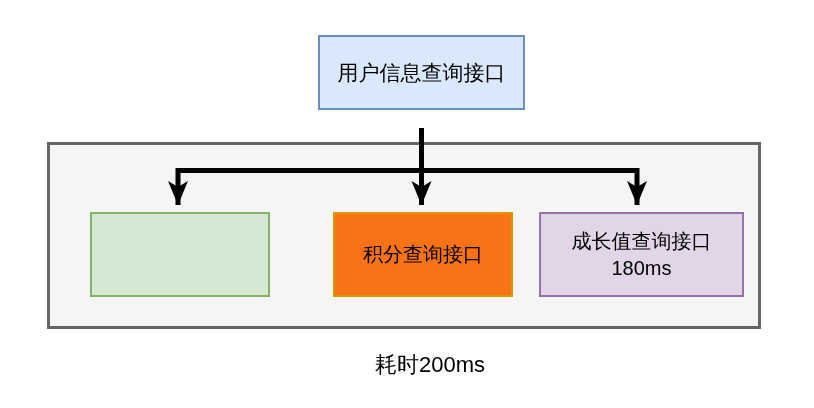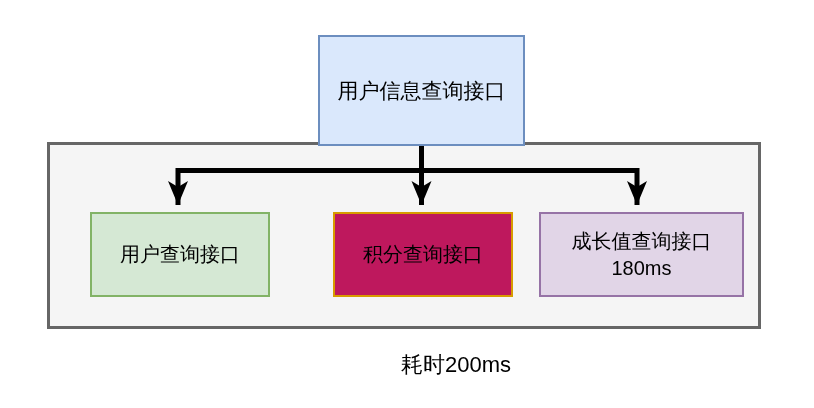--- a/index.html
+++ b/index.html
@@ -31,21 +31,21 @@
     flex-direction: column;
     align-items: center;
     justify-content: center;
     text-align: center;
     color: #000000;
   }
   .node-root {
     left: 318px;
     top: 35px;
     width: 207px;
-    height: 111px;
+    height: 75px;
     font-size: 21px;
     line-height: 26px;
   }
   .group {
     position: absolute;
     box-sizing: border-box;
     left: 47px;
     top: 142px;
     width: 714px;
     height: 187px;
@@ -57,21 +57,21 @@
     height: 85px;
     width: 180px;
     font-size: 20px;
     line-height: 27px;
   }
   .service-0 { left: 90px; }
   .service-1 { left: 333px; }
   .service-2 { left: 539px; width: 205px; }
   .caption {
     position: absolute;
-    left: 456px;
+    left: 430px;
     top: 351px;
     transform: translateX(-50%);
     font-size: 22px;
     line-height: 28px;
     color: #000000;
     white-space: nowrap;
     text-align: center;
   }
 </style>
 </head>
@@ -90,24 +90,23 @@
     <path d="M421.5,128 L421.5,205" fill="none" stroke-width="5" stroke-linejoin="miter" marker-end="url(#arrowhead)" stroke="#000000"></path>
     <path d="M421.5,170.5 L178,170.5 L178,205" fill="none" stroke-width="5" stroke-linejoin="miter" marker-end="url(#arrowhead)" stroke="#000000"></path>
     <path d="M421.5,170.5 L637,170.5 L637,205" fill="none" stroke-width="5" stroke-linejoin="miter" marker-end="url(#arrowhead)" stroke="#000000"></path>
   </svg>
 
   <div class="node node-root" style="background-color: rgb(218, 232, 252); border-color: rgb(108, 142, 191);">
     <span>用户信息查询接口</span>
   </div>
 
   <div class="node service service-0" style="background-color: rgb(213, 232, 212); border-color: rgb(130, 179, 102);">
-    <span>用户查询接口</span>
   </div>
 
-  <div class="node service service-1" style="background-color: #be185d; border-color: rgb(215, 155, 0);">
+  <div class="node service service-1" style="background-color: #f97316; border-color: rgb(215, 155, 0);">
     <span>积分查询接口</span>
   </div>
 
   <div class="node service service-2" style="background-color: rgb(225, 213, 231); border-color: rgb(150, 115, 166);">
     <span>成长值查询接口</span>
     <span>180ms</span>
   </div>
 
   <div class="caption">耗时200ms</div>
 

